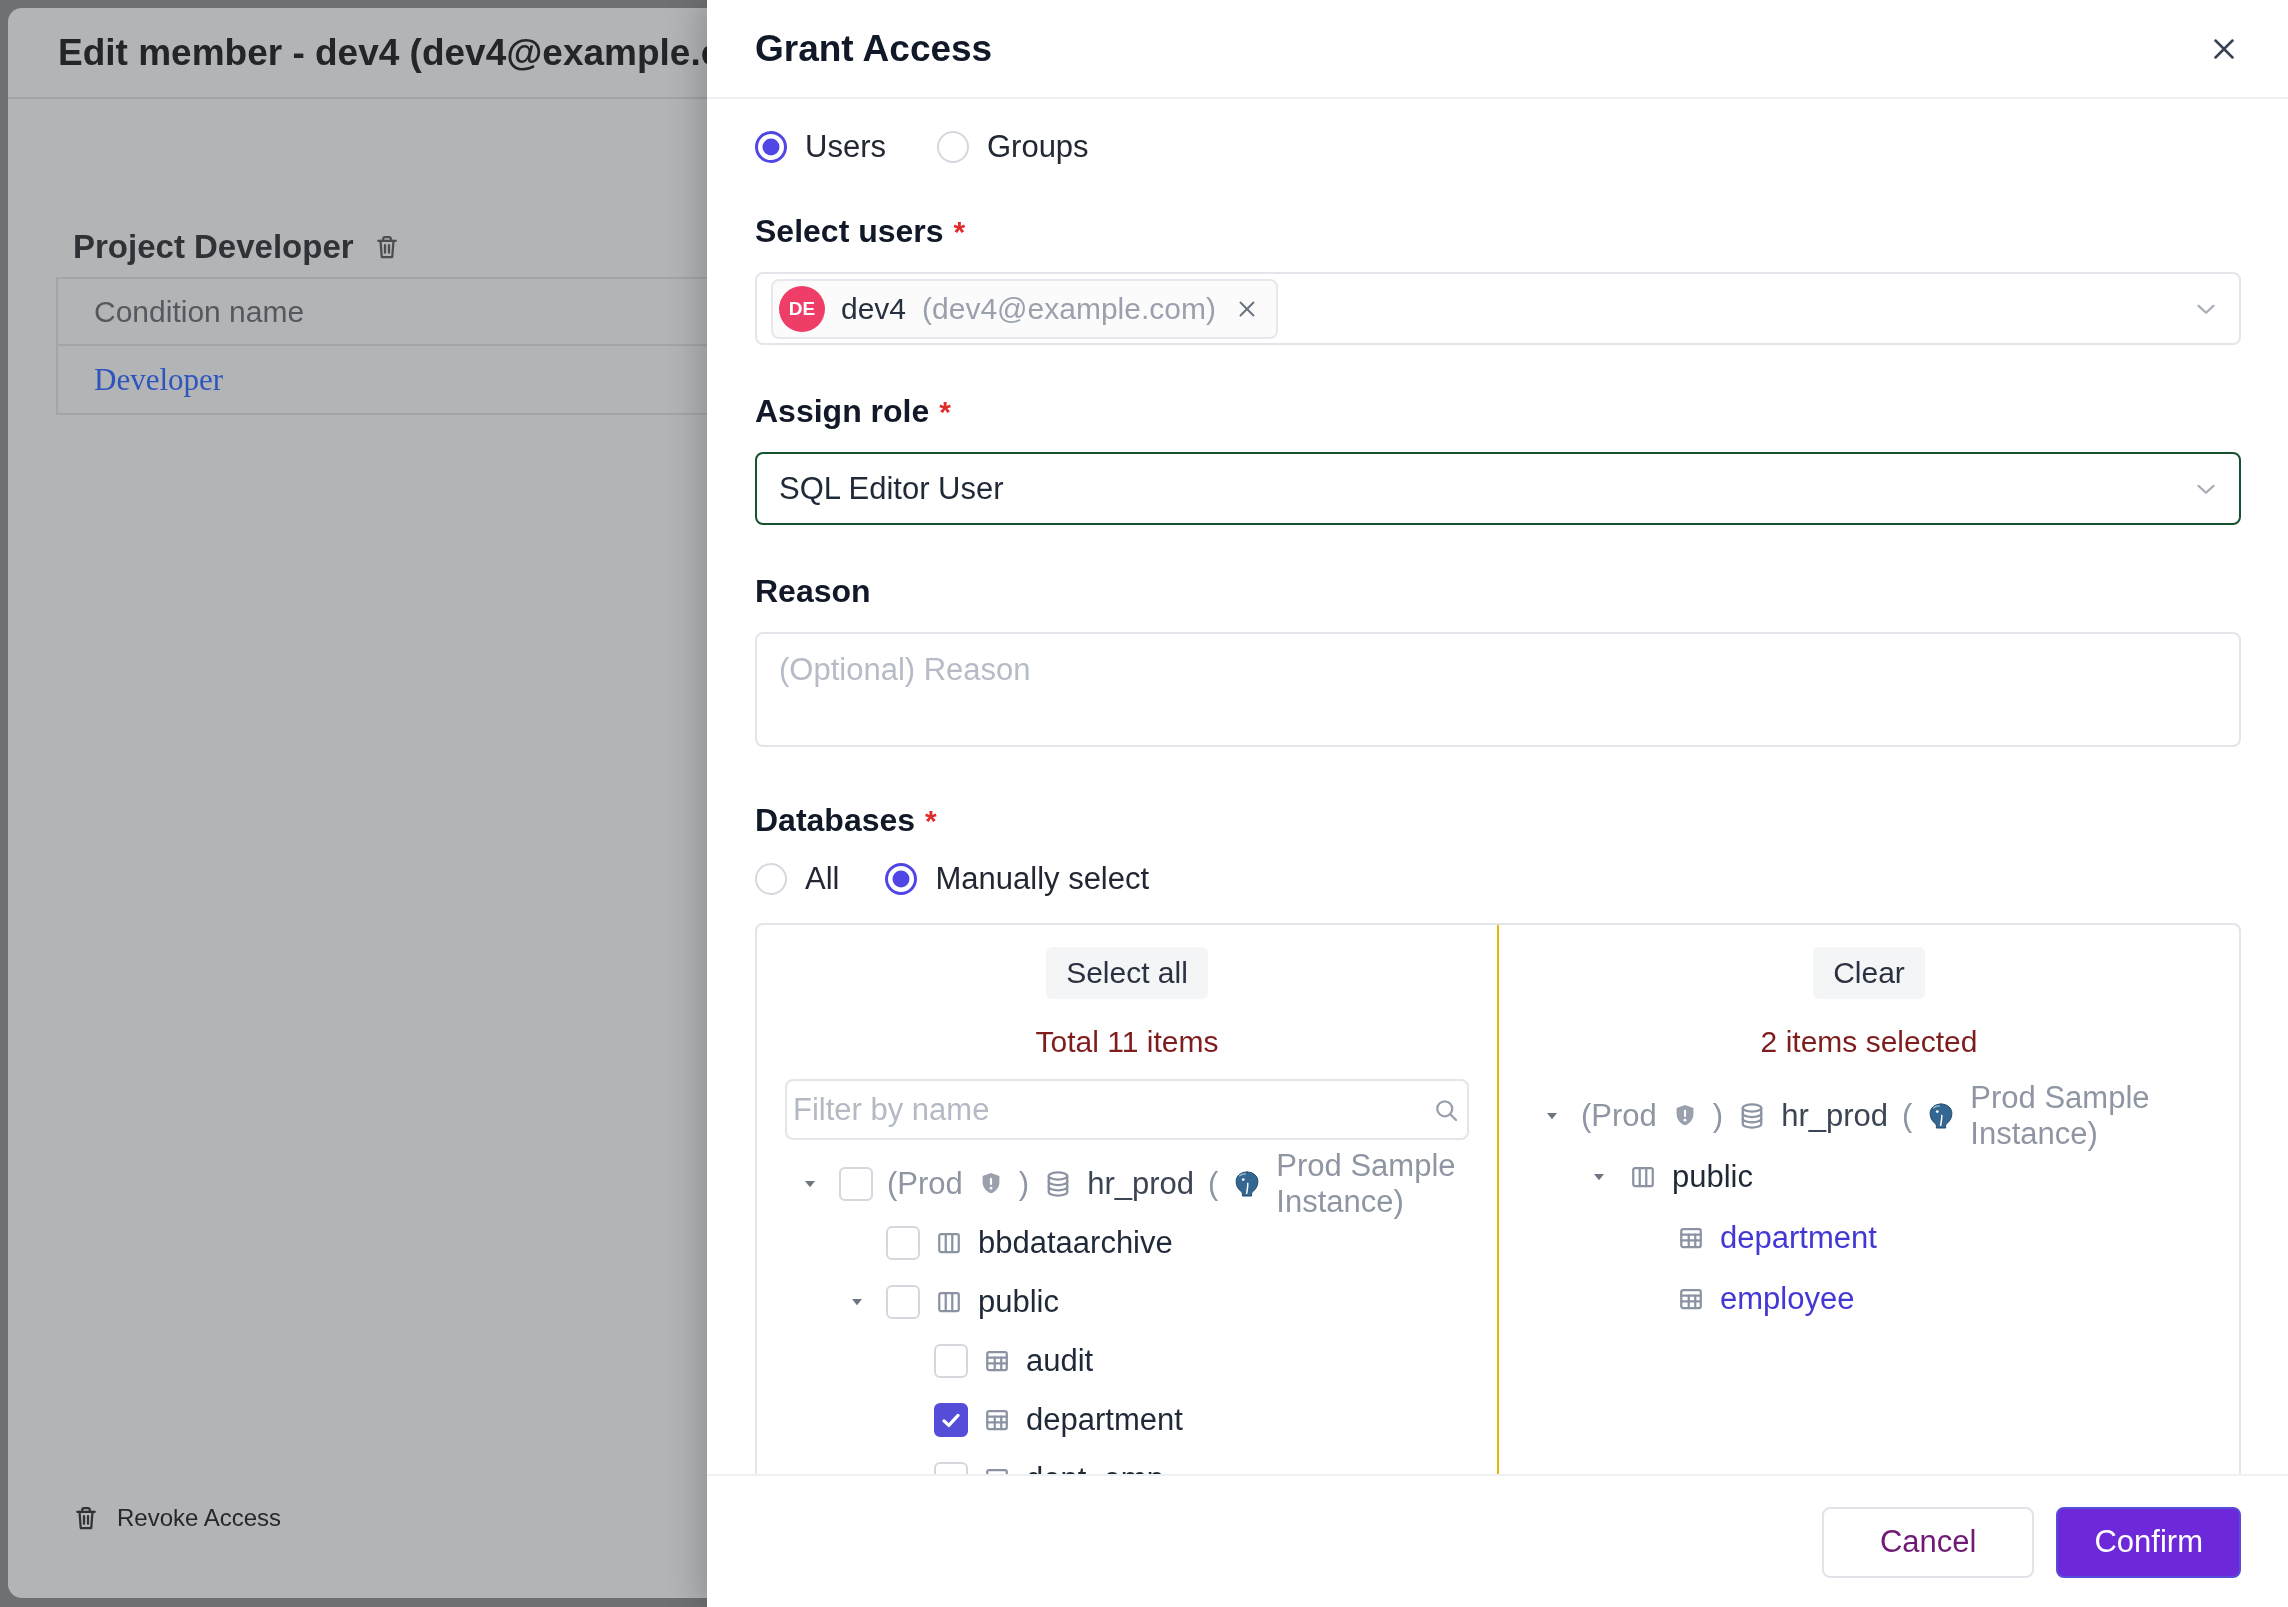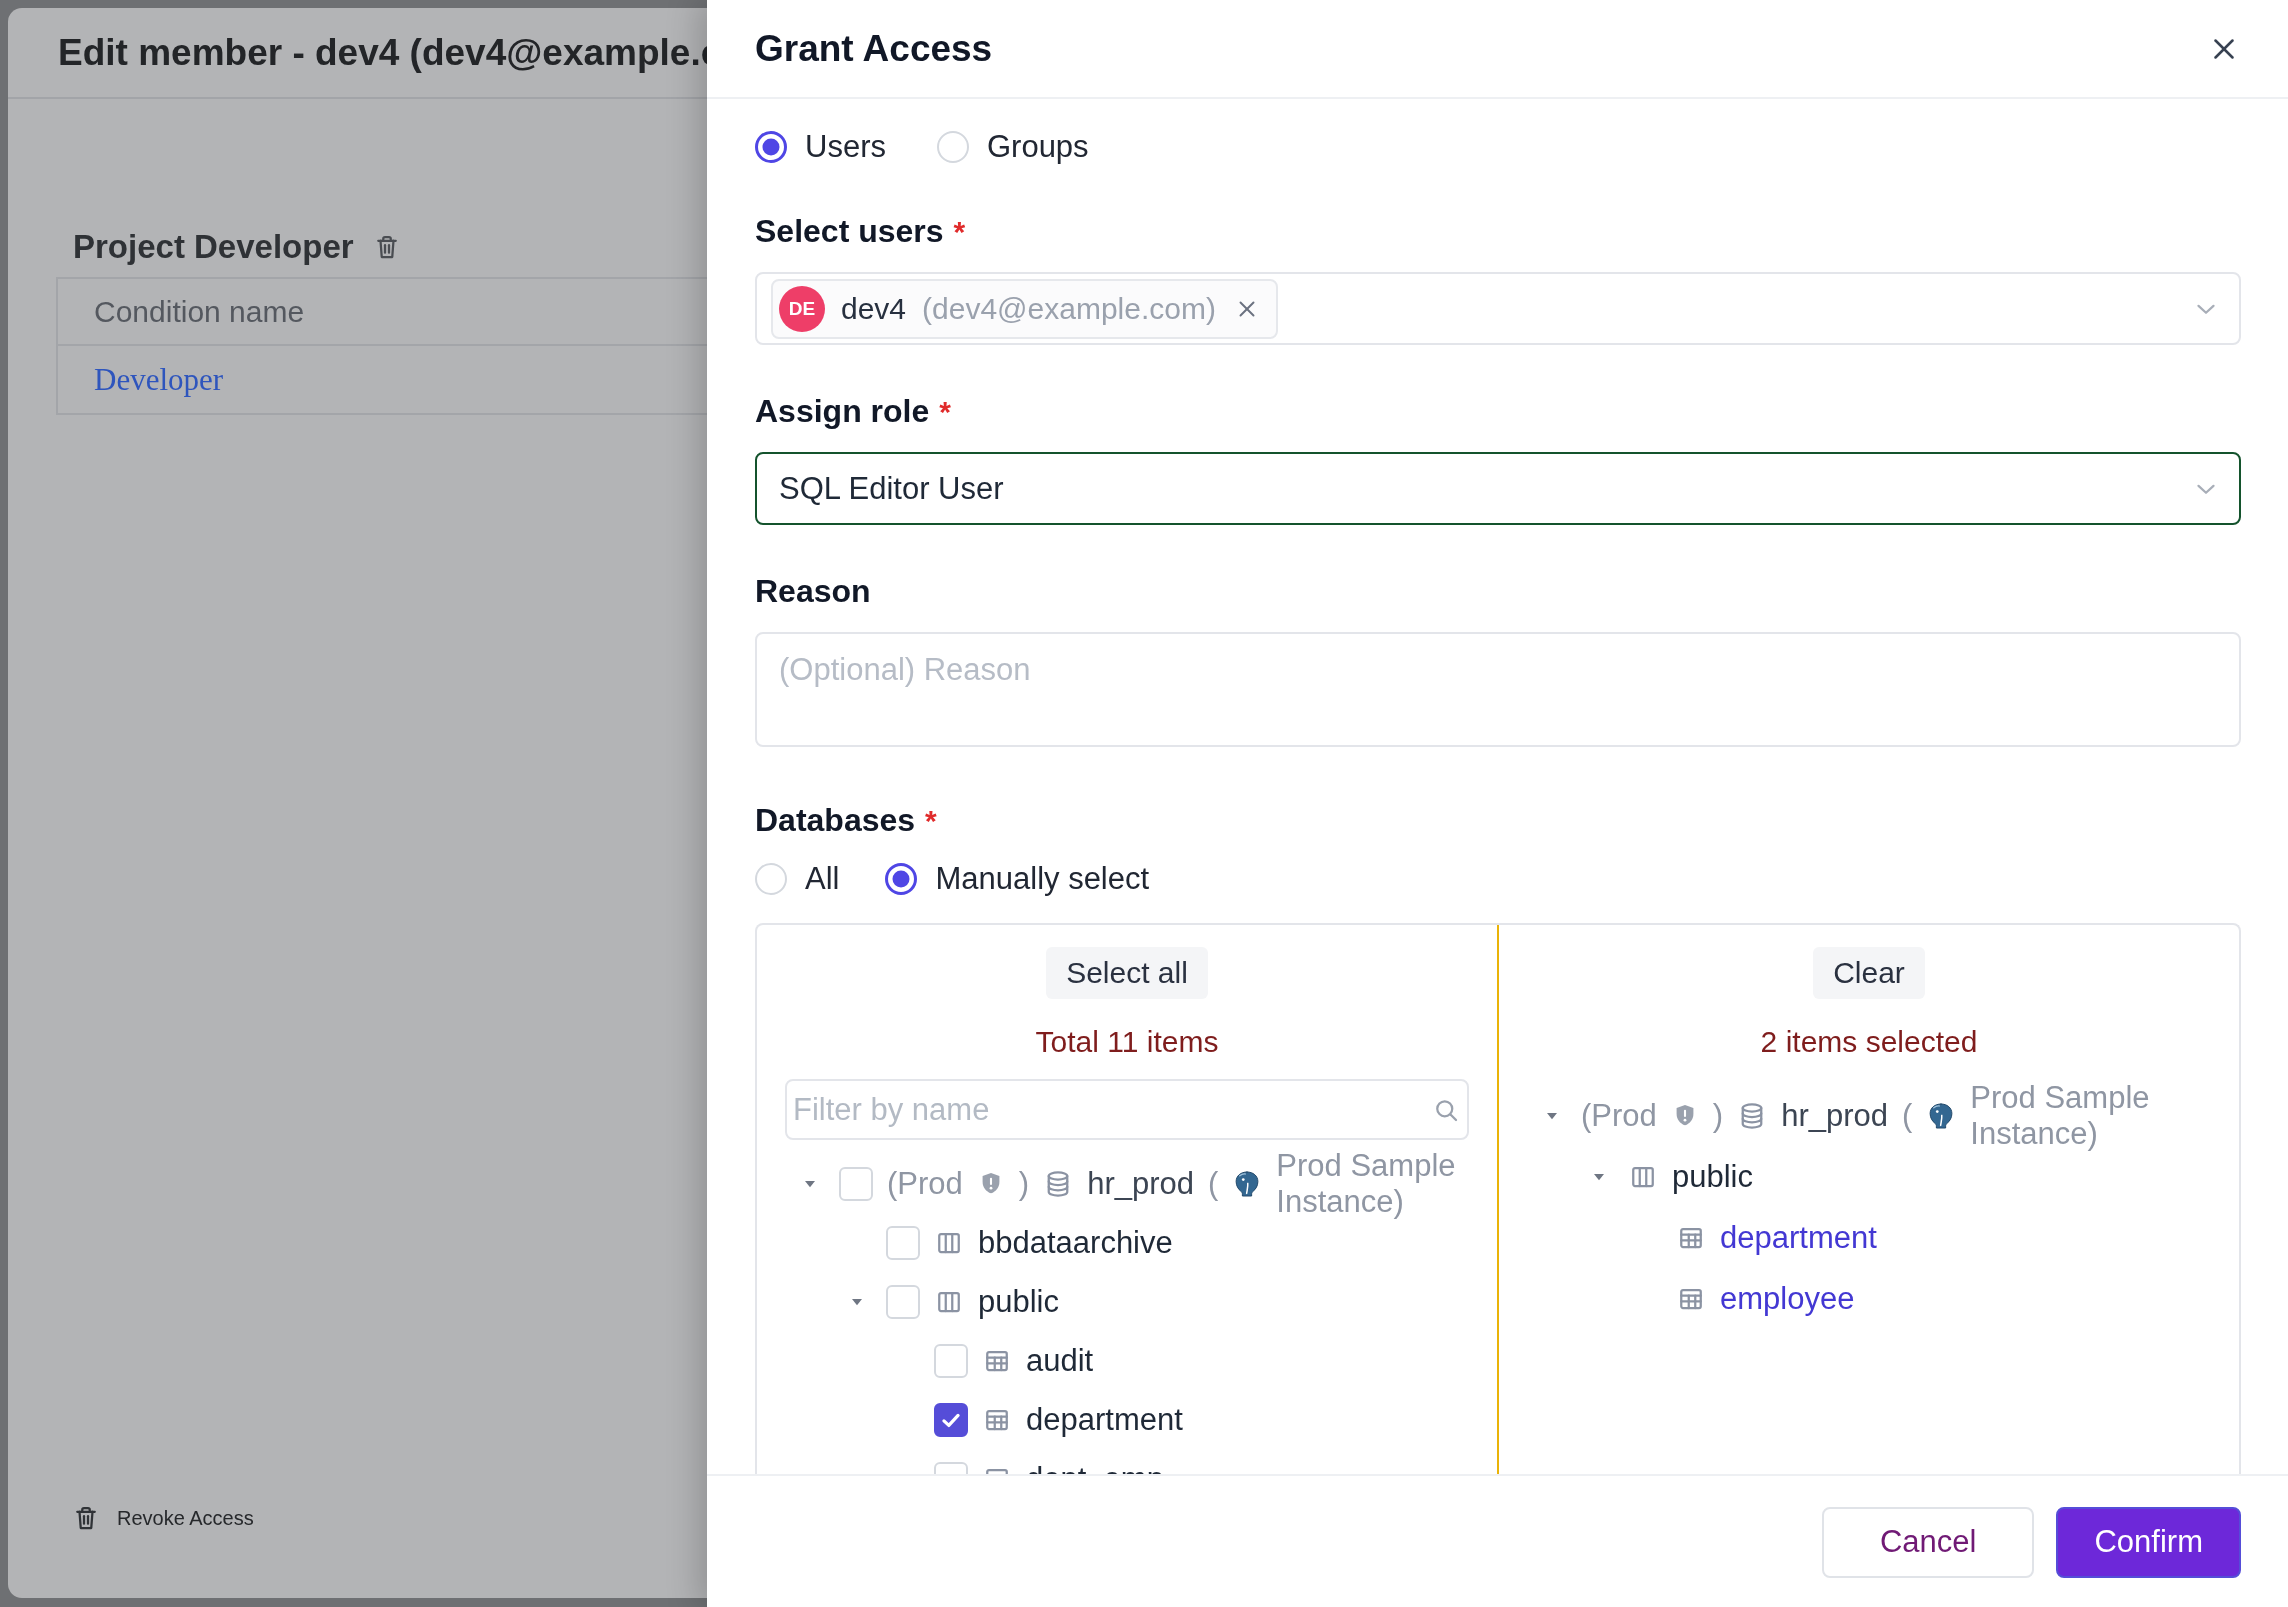--- a/index.html
+++ b/index.html
@@ -20,21 +20,21 @@
     white-space:nowrap; overflow:hidden;
   }
   .bg-section { position:absolute; left:65px; top:220px; display:flex; align-items:center; gap:18px; }
   .bg-section-title { font-size:33px; font-weight:600; color:#2f3236; }
   .bg-table { position:absolute; left:48px; top:269px; width:891px; border:2px solid #a3a5a9; }
   .bg-th { height:67px; display:flex; align-items:center; padding-left:36px;
            font-size:30px; font-weight:500; color:#54585f; border-bottom:2px solid #a3a5a9; }
   .bg-td { height:67px; display:flex; align-items:center; padding-left:36px; font-size:31px; }
   .bg-link { color:#2e55bd; cursor:pointer;font-family:Liberation Serif, serif; }
   .bg-revoke { position:absolute; left:63px; bottom:65px; display:flex; align-items:center; gap:16px;
-               font-size:20px; color:#26282b; cursor:pointer; }
+               font-size:24px; color:#26282b; cursor:pointer; }
   .bg-revoke .icn { color:#303337; }
 
   
   .drawer {
     position:absolute; left:707px; top:0; width:1582px; height:1608px; background:#ffffff;
     box-shadow:-10px 0 30px rgba(0,0,0,.18); display:flex; flex-direction:column;
   }
   .dr-header { flex:0 0 99px; display:flex; align-items:center; justify-content:space-between;
                padding:0 48px; border-bottom:2px solid #eef0f3; }
   .dr-title { font-size:37px; font-weight:600; color:#111827; }

